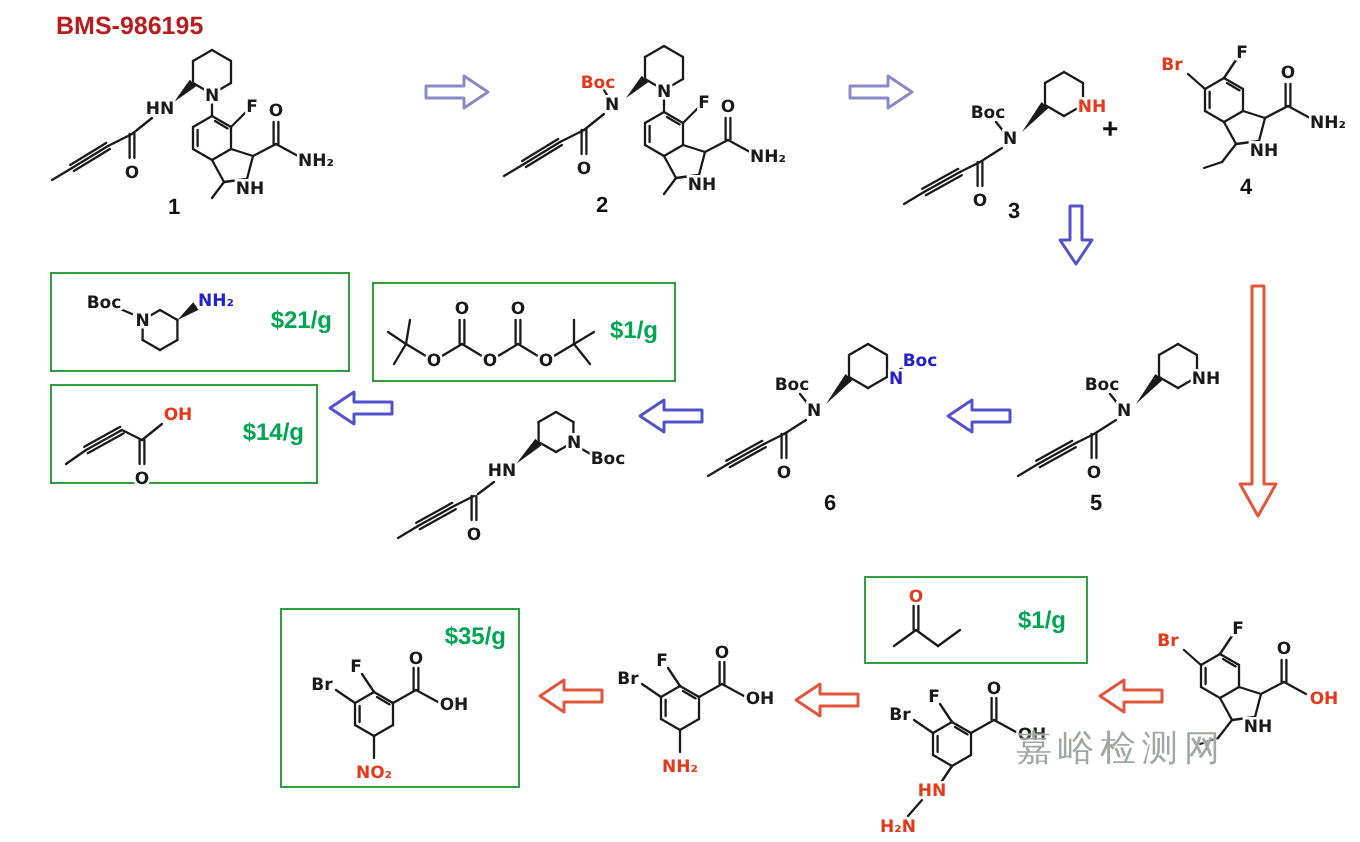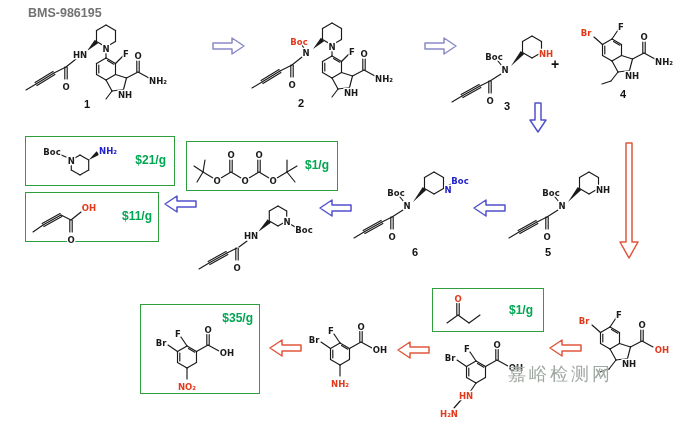--- a/index.html
+++ b/index.html
@@ -1,18 +1,18 @@
 <!DOCTYPE html>
 <html style="--black: #1a1a1a; --red: #e5391b; --blue: #2222cc; --green_border: #2f9e41; --green_price: #00a651; --arrow_top: #8a8ac8; --arrow_blue: #5252cc; --arrow_red: #e0573c; --watermark: #a0a8a2;"><head>
 <meta charset="utf-8">
 <style>
   html,body{margin:0;padding:0;background:#fff;}
   .canvas{position:relative;width:680px;height:421px;background:#fff;overflow:hidden;
           font-family:"Liberation Sans","DejaVu Sans",sans-serif;}
-  .title{position:absolute;font-weight:bold;font-size:12.5px;color:#737373;}
+  .title{position:absolute;font-weight:bold;font-size:12.5px;color:#b91c1c;}
   .mol{position:absolute;}
   svg[data-mol]{overflow:visible;display:block;}
   svg[data-mol] line{stroke:var(--black);stroke-width:1.15;stroke-linecap:round;}
   svg[data-mol] text{font:600 8.5px "DejaVu Sans",sans-serif;text-anchor:middle;
        dominant-baseline:central;paint-order:stroke;stroke:#ffffff;stroke-width:2.6px;}
   .cnum{position:absolute;font-weight:bold;font-size:11px;color:#111;}
   .plus{position:absolute;font-weight:bold;font-size:14px;color:#111;}
   .arrow{position:absolute;}
   .arrow polygon{fill:#fff;stroke-width:1.5;stroke-linejoin:round;}
   .arrow-top polygon{stroke:var(--arrow_top);}
@@ -223,21 +223,21 @@
         <line x1="14.125842723878462" y1="28.42651690298123" x2="32.12584272387846" y2="18.42651690298123"></line>
         <line x1="15" y1="30" x2="33" y2="20"></line>
         <line x1="15.874157276121538" y1="31.57348309701877" x2="33.87415727612154" y2="21.57348309701877"></line>
         <line x1="33" y1="20" x2="43" y2="25"></line>
         <line x1="44.2" y1="25" x2="44.2" y2="37"></line>
         <line x1="41.8" y1="25" x2="41.8" y2="37"></line>
         <line x1="43" y1="25" x2="53" y2="17"></line>
         <text x="43" y="45" fill="#1a1a1a">O</text>
         <text x="61" y="13" fill="#e5391b">OH</text>
       </svg>
-    <span class="price" style="right:6px;top:16px">$11/g</span>
+    <span class="price" style="right:6px;top:16px">$14/g</span>
   </div>
 
   <svg class="arrow arrow-blue" style="left:163px;top:194px" width="34" height="20" viewBox="0 0 34 20">
       <polygon points="33,7 14,7 14,2 2,10 14,18 14,13 33,13"></polygon>
     </svg>
 
   <div class="gbox" style="left:186px;top:141px;width:152px;height:50px">
     <svg data-mol="box3mol" style="left:2px;top:2px" viewBox="0 0 116 46" width="116" height="46">
         <line x1="14" y1="28" x2="5" y2="22"></line>
         <line x1="14" y1="28" x2="8" y2="38"></line>

